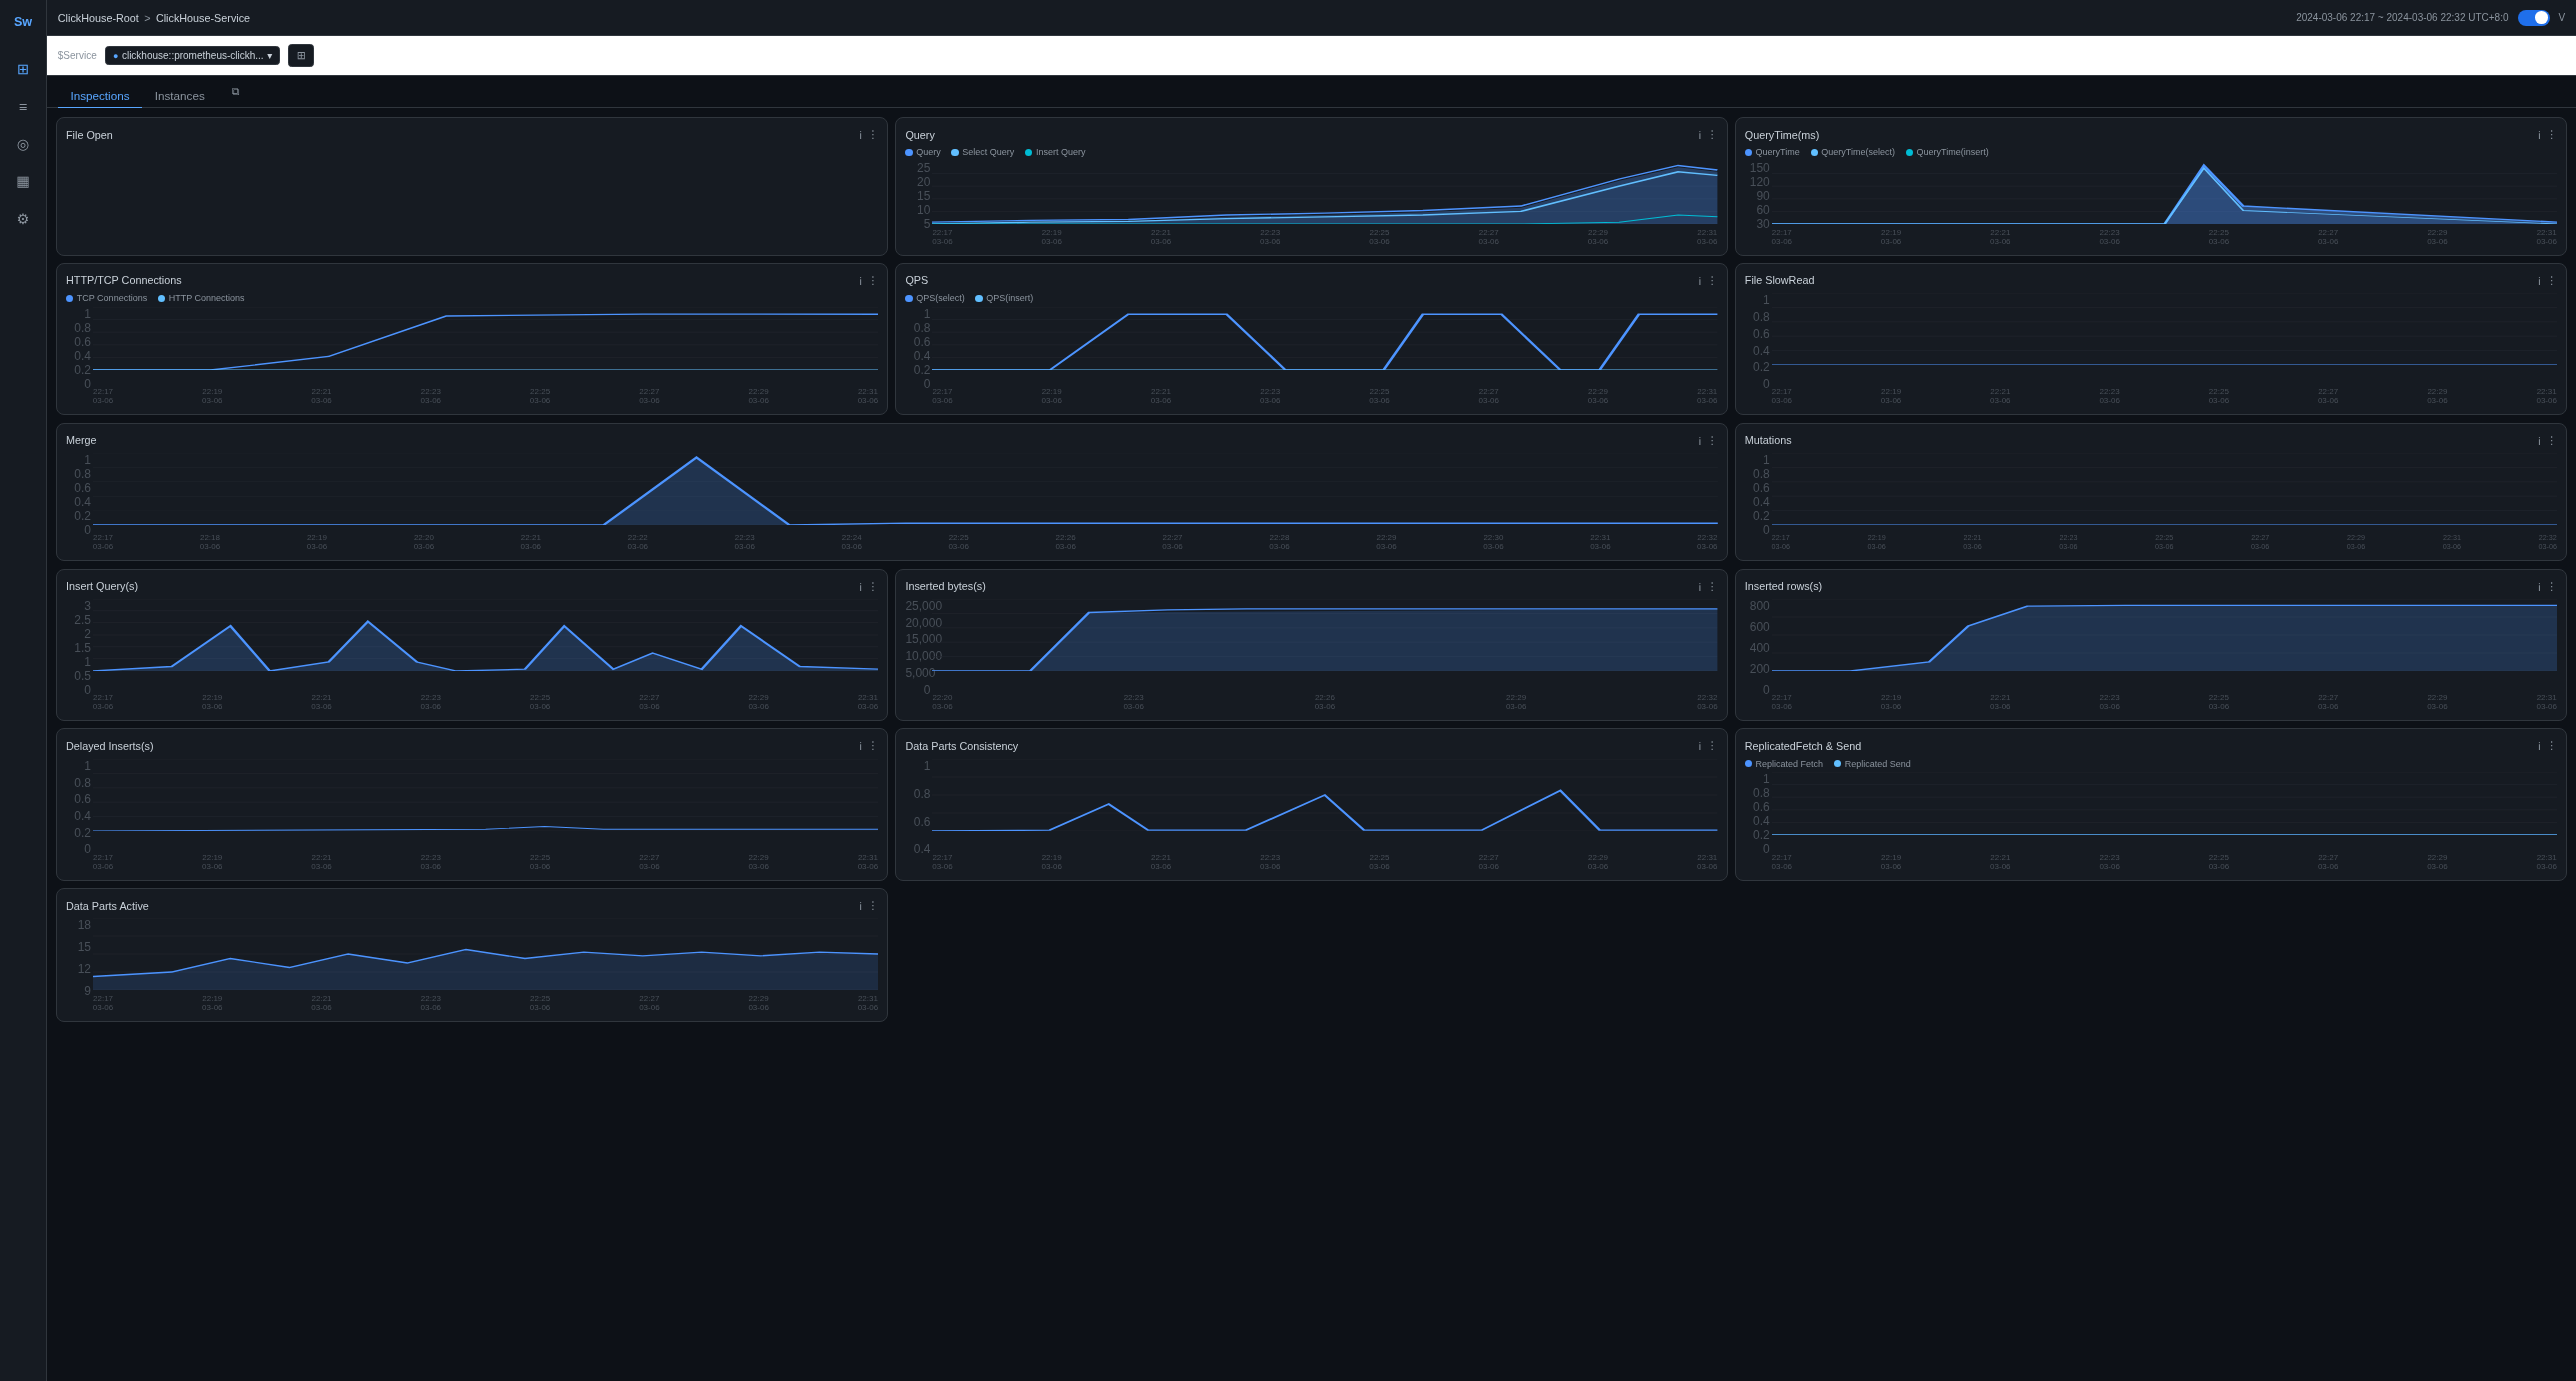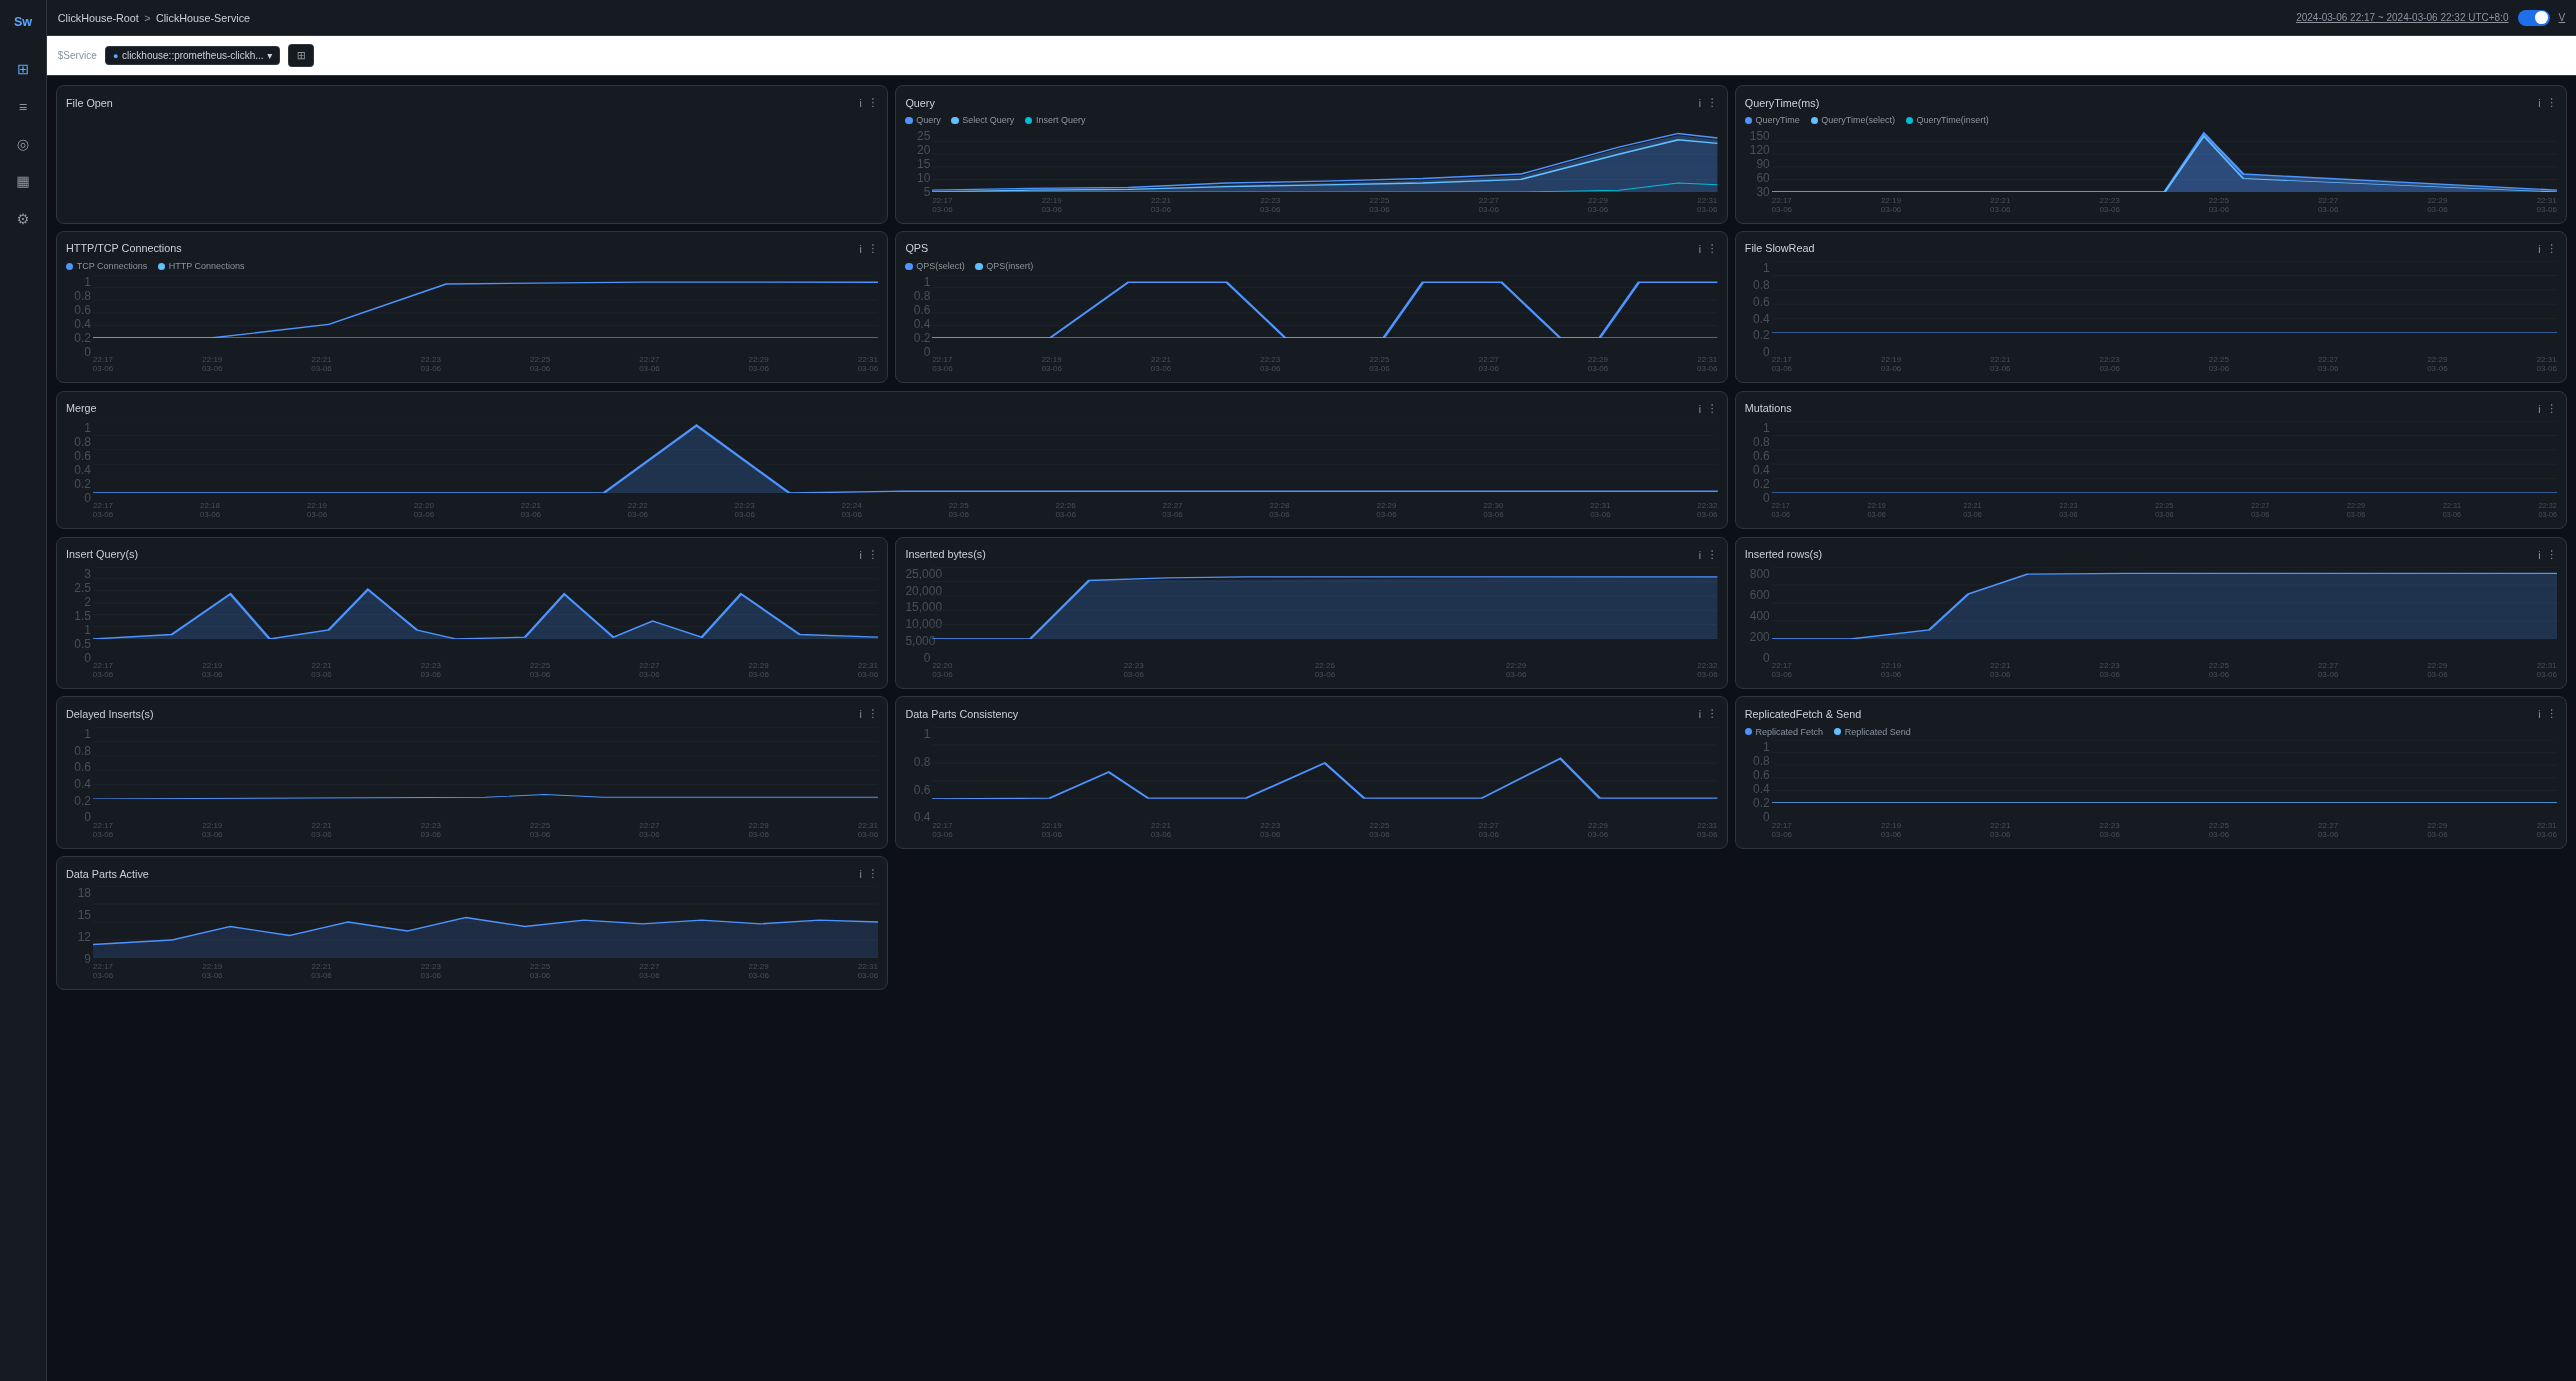--- a/index.html
+++ b/index.html
@@ -76,21 +76,20 @@
       color: #8b949e;
     }
     .topbar-left .breadcrumb-item { color: #c9d1d9; }
     .topbar-left .separator { color: #8b949e; }
     .topbar-right {
       display: flex;
       align-items: center;
       gap: 9px;
       font-size: 10px;
       color: #8b949e;
-      text-decoration: underline;
     }
     .toggle {
       width: 32px;
       height: 16px;
       background: #1f6feb;
       border-radius: 8px;
       position: relative;
       cursor: pointer;
     }
     .toggle::after {
@@ -327,20 +326,25 @@
   <div class="filterbar">
     <span class="service-label">$Service</span>
     <div class="service-select">
       <span class="service-select-icon">●</span>
       <span>clickhouse::prometheus-clickh...</span>
       <span>▾</span>
     </div>
     <div class="icon-btn">⊞</div>
   </div>
 
+  <div class="tabbar">
+    <div class="tab active">Inspections</div>
+    <div class="tab">Instances</div>
+    <div class="tab-icon-btn">⧉</div>
+  </div>
 
   <div class="dashboard">
     <div class="dashboard-grid">
 
       <div class="panel">
         <div class="panel-header">
           <span class="panel-title">File Open</span>
           <div class="panel-icons">
             <span>ℹ</span>
             <span>⋮</span>

